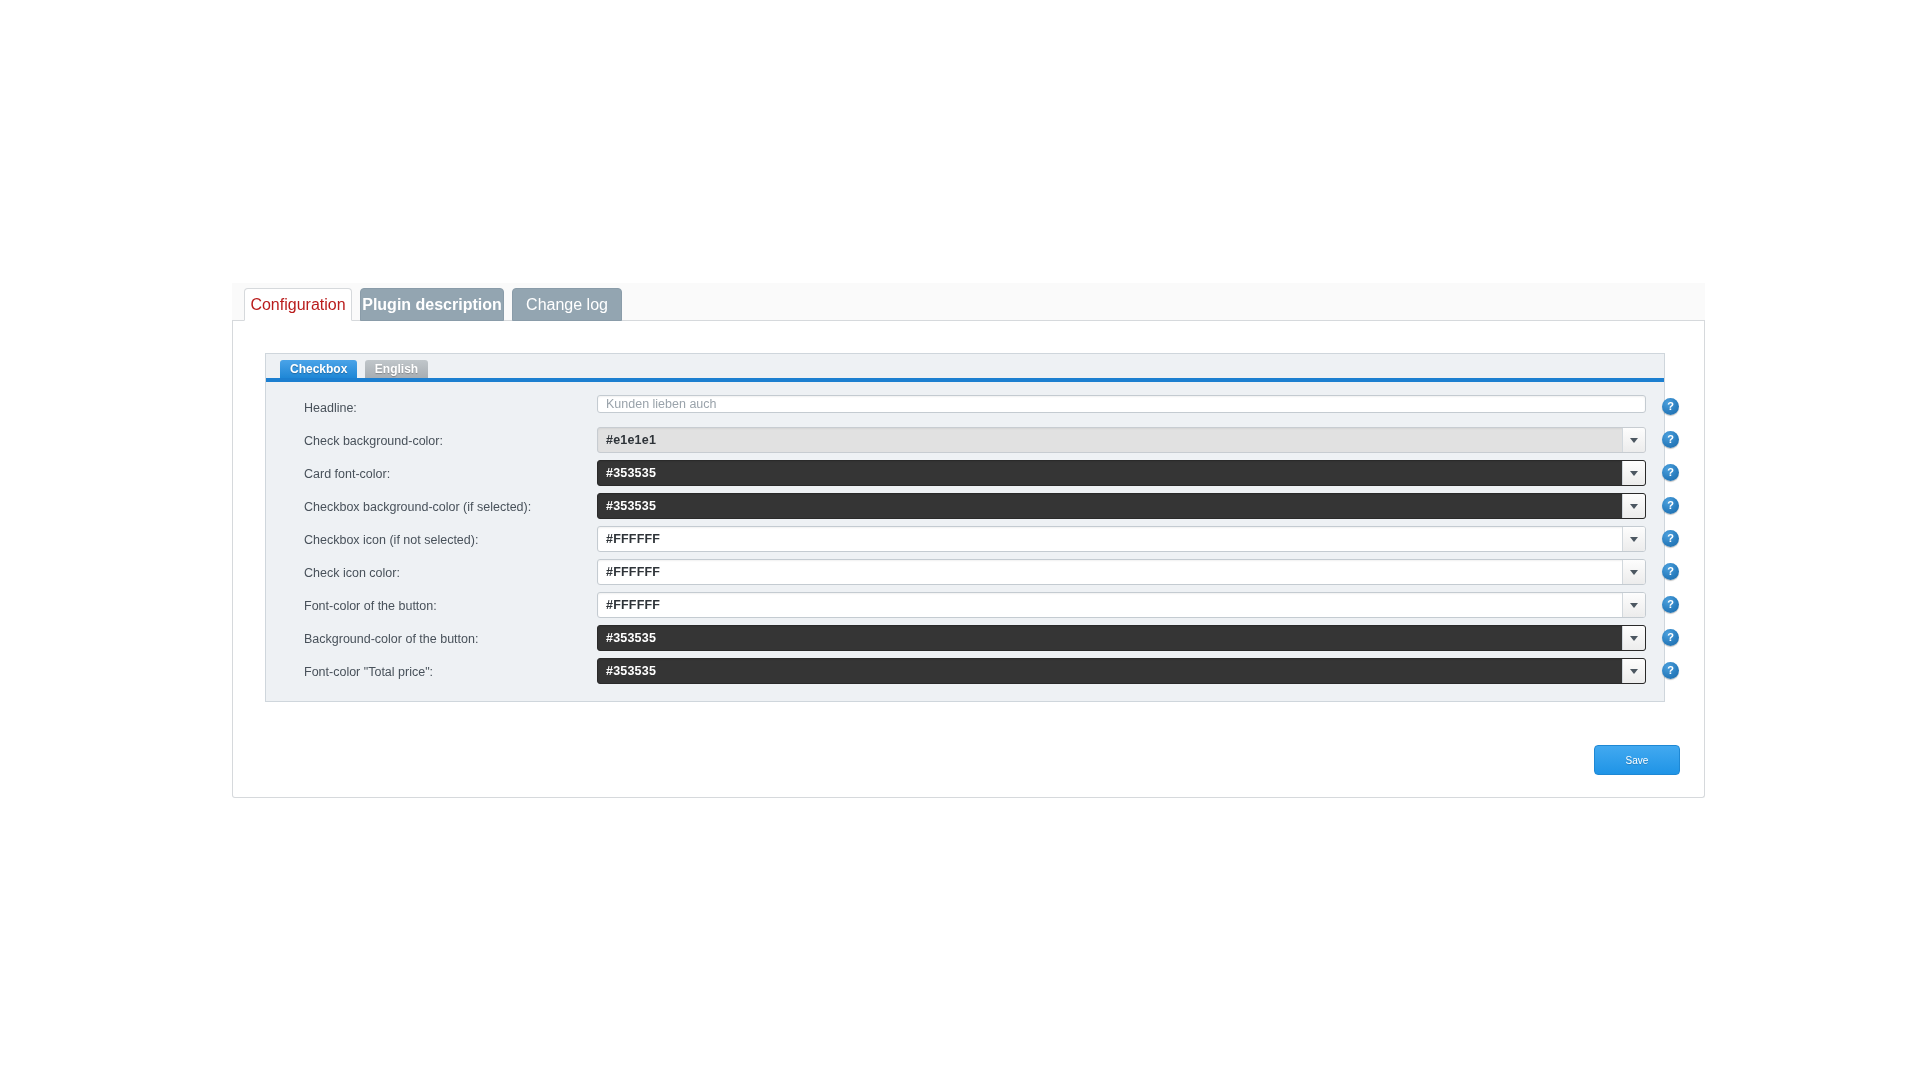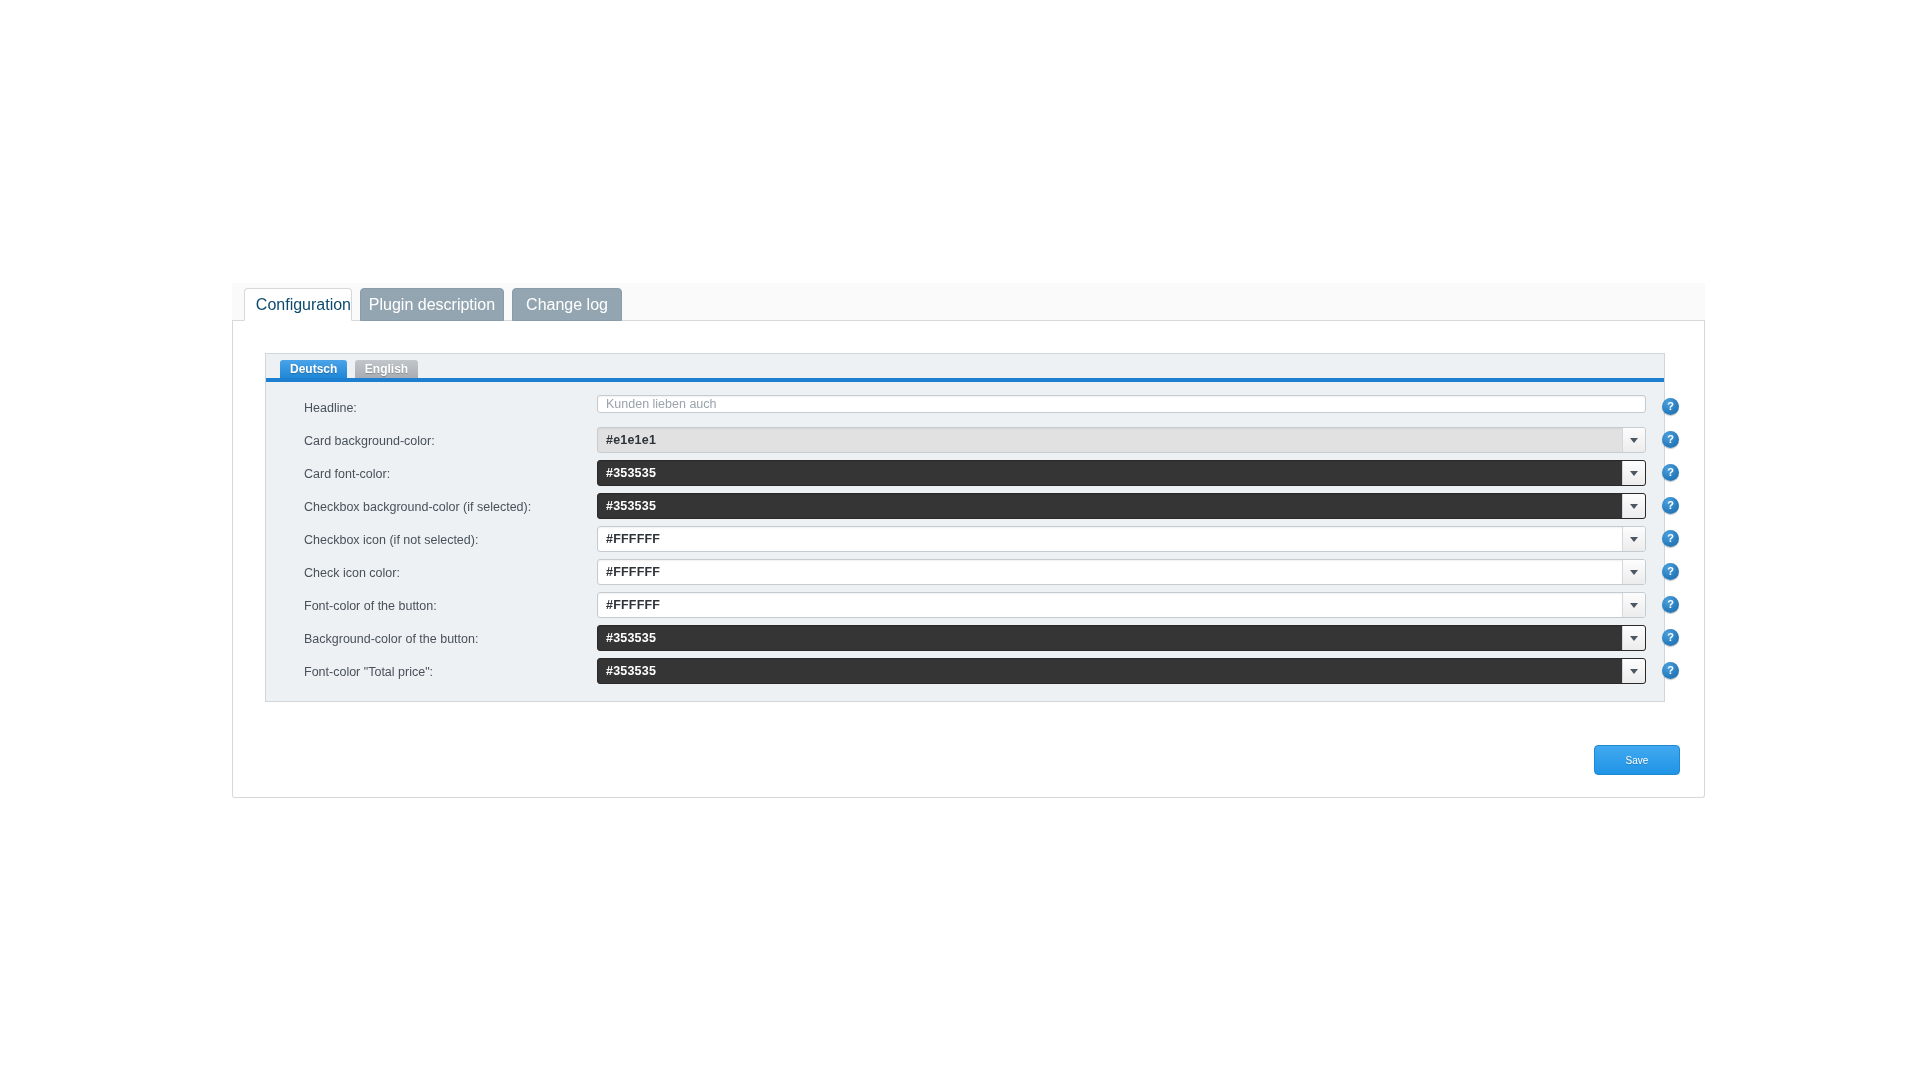--- a/index.html
+++ b/index.html
@@ -45,35 +45,34 @@
     box-sizing: border-box;
     font-size: 16px;
     line-height: 31px;
     text-align: center;
     border-radius: 4px 4px 0 0;
     cursor: pointer;
     white-space: nowrap;
   }
   .tab.active {
     background: #ffffff;
-    color: #0c4a6e;
+    color: #b91c1c;
     border: 1px solid #d6d9dc;
     border-bottom: 1px solid #ffffff;
     z-index: 4;
-    text-align: right;
   }
   .tab.inactive {
     background: #93a5b1;
     color: #ffffff;
     border: 1px solid #8a9ca9;
     border-bottom-color: #8a9ca9;
     z-index: 2;
   }
   .tab-0 { left: 12px;  width: 108px; }
-  .tab-1 { left: 128px; width: 144px; }
+  .tab-1 { left: 128px; width: 144px; font-weight: bold; }
   .tab-2 { left: 280px; width: 110px; }
 
   .panel-body {
     position: relative;
     background: #ffffff;
     border: 1px solid #d6d9dc;
     border-top: none;
     height: 477px;
     box-sizing: border-box;
     border-radius: 0 0 3px 3px;
@@ -285,40 +284,40 @@
         <span>Change log</span>
       </div>
     </div>
 
     <div class="panel-body">
 
       <div class="form-block">
 
         <div class="lang-tabs">
           <span class="lang-tab active">
-            <span>Deutsch</span>
+            <span>Checkbox</span>
           </span>
           <span class="lang-tab inactive">
             <span>English</span>
           </span>
         </div>
         <div class="lang-underline"></div>
 
         <div class="form-rows">
 
           <div class="row">
             <div class="row-label">Headline:</div>
             <div class="field-holder">
               <input class="txtinput" type="text" placeholder="Kunden lieben auch" style="">
             </div>
             <div class="help-icon">?</div>
           </div>
 
           <div class="row">
-            <div class="row-label">Card background-color:</div>
+            <div class="row-label">Check background-color:</div>
             <div class="field-holder">
               <div class="selectbox grey">
                 <span class="sel-value">#e1e1e1</span>
                 <span class="sel-arrow"></span>
               </div>
             </div>
             <div class="help-icon">?</div>
           </div>
 
           <div class="row">

